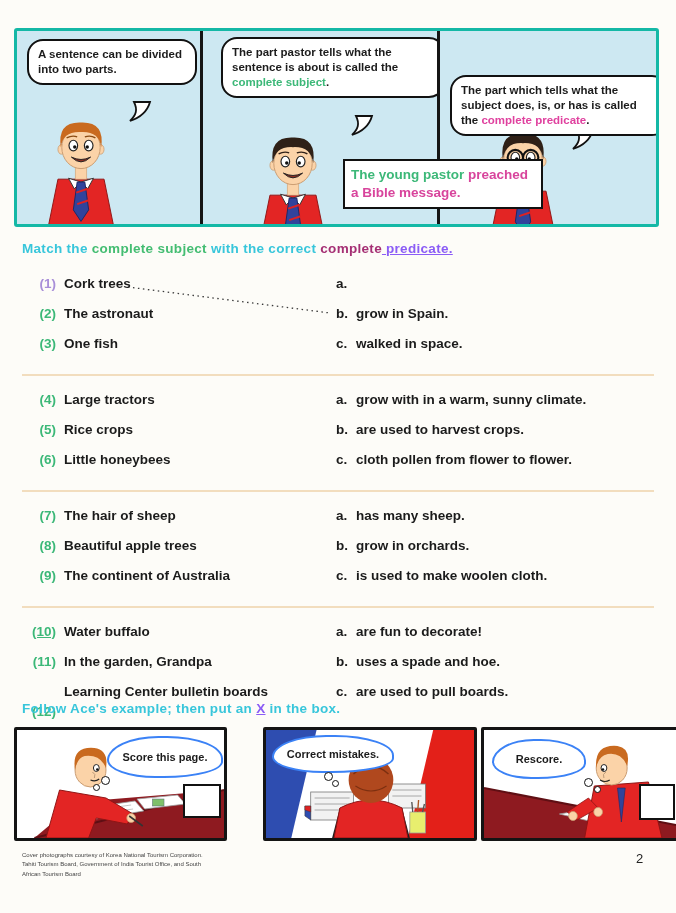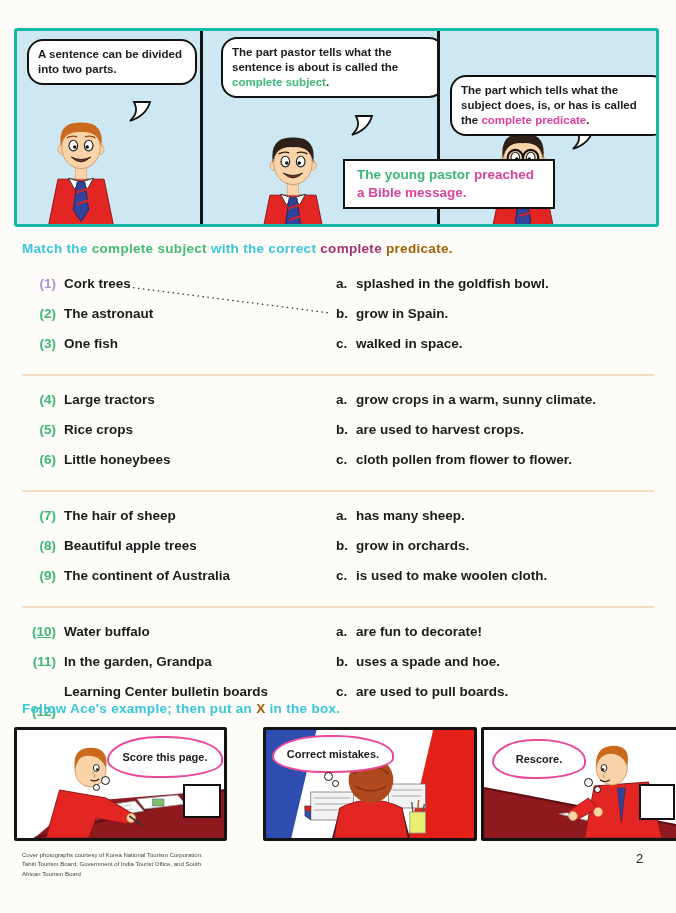--- a/index.html
+++ b/index.html
@@ -13,52 +13,52 @@
   .panel.p2{width:237px;border-left:3px solid #151515;}
   .panel.p3{width:219px;border-left:3px solid #151515;}
 
   .bubble{position:absolute;background:#fff;border:2px solid #111;border-radius:16px;
           padding:6px 9px;font-size:11.5px;font-weight:bold;line-height:1.3;color:#1c1c1c;z-index:3;}
   .bubble .hl-green{color:#3cb878;}
   .bubble .hl-magenta{color:#e0419f;}
   .tail{position:absolute;z-index:2;}
 
   .example-box{position:absolute;left:326px;top:128px;width:184px;background:#fff;border:2.5px solid #111;
-               padding:5px 12px;font-size:11.5px;font-weight:bold;line-height:1.35;z-index:6;}
+               padding:5px 6px;font-size:11.5px;font-weight:bold;line-height:1.35;z-index:6;}
   .example-box .subj{color:#3cb878;}
   .example-box .pred{color:#d8449c;}
 
   .boy{position:absolute;}
 
   
   .instruction{position:absolute;left:22px;font-size:13.5px;font-weight:bold;letter-spacing:.3px;white-space:nowrap;}
   .ins-cyan{color:#38c6db;}
   .ins-green{color:#44bd72;}
   .ins-dkmag{color:#a52f74;}
-  .ins-mag{color:#a16207;}
+  .ins-mag{color:#8b5cf6;text-decoration:underline;}
 
   
   .exercise{position:absolute;left:22px;top:268px;width:634px;}
   .match-group{padding-top:8px;}
   .match-row{display:flex;height:30px;align-items:flex-start;}
   .subject-cell{width:314px;flex:none;display:flex;align-items:flex-start;}
   .predicate-cell{flex:1;display:flex;align-items:flex-start;}
   .num{display:inline-block;width:34px;text-align:right;margin-right:8px;font-size:13.5px;font-weight:600;}
   .subj{font-size:13.5px;font-weight:600;color:#1b1b1b;}
   .letter{display:inline-block;width:20px;font-size:13.5px;font-weight:600;color:#1b1b1b;}
   .pred{font-size:13.5px;font-weight:600;color:#1b1b1b;}
   .divider{border-top:2px solid #f2ddbe;margin:8px 0 0 0;height:8px;width:632px;}
   .example-line{position:absolute;left:0;top:0;pointer-events:none;}
 
   
   .bottom-strip{position:absolute;left:14px;top:727px;width:648px;height:114px;display:flex;gap:4px;}
   .bpanel{position:relative;height:114px;border:3px solid #141414;background:#fff;box-sizing:border-box;
           overflow:hidden;border-radius:2px;flex:none;}
   .bpanel svg.scene{position:absolute;left:0;top:0;width:100%;height:100%;}
-  .cloud{position:absolute;background:#fff;border:2px solid #ec4899;display:flex;align-items:center;justify-content:center;
+  .cloud{position:absolute;background:#fff;border:2px solid #3b82f6;display:flex;align-items:center;justify-content:center;
          font-size:11px;font-weight:bold;color:#1c1c1c;z-index:4;text-align:center;
          border-radius:48% 52% 55% 45% / 62% 58% 42% 46%;}
   .trail{position:absolute;background:#fff;border:1.6px solid #111;border-radius:50%;z-index:4;}
   .score-box{position:absolute;background:#fff;border:2.5px solid #111;z-index:4;}
 
   
   .credits{position:absolute;left:22px;top:851px;font-size:6px;line-height:1.55;color:#444;}
   .pagenum{position:absolute;left:636px;top:851px;font-size:13px;color:#222;}
 </style>
 </head>
@@ -171,21 +171,20 @@
       <line x1="106" y1="19" x2="308" y2="45" stroke="#3a3a3a" stroke-width="1.3" stroke-dasharray="1.5 3.5"></line>
     </svg>
   <div class="match-group">
         <div class="match-row">
           <div class="subject-cell">
             <span class="num" style="color: rgb(169, 143, 216);">(1)</span>
             <span class="subj">Cork trees</span>
           </div>
           <div class="predicate-cell">
             <span class="letter">a.</span>
-            <span class="pred">splashed in the goldfish bowl.</span>
           </div>
         </div>
         <div class="match-row">
           <div class="subject-cell">
             <span class="num" style="color: rgb(60, 184, 120);">(2)</span>
             <span class="subj">The astronaut</span>
           </div>
           <div class="predicate-cell">
             <span class="letter">b.</span>
             <span class="pred">grow in Spain.</span>
@@ -204,21 +203,21 @@
       </div>
       <div class="divider"></div>
       <div class="match-group">
         <div class="match-row">
           <div class="subject-cell">
             <span class="num" style="color: rgb(60, 184, 120);">(4)</span>
             <span class="subj">Large tractors</span>
           </div>
           <div class="predicate-cell">
             <span class="letter">a.</span>
-            <span class="pred">grow crops in a warm, sunny climate.</span>
+            <span class="pred">grow with in a warm, sunny climate.</span>
           </div>
         </div>
         <div class="match-row">
           <div class="subject-cell">
             <span class="num" style="color: rgb(60, 184, 120);">(5)</span>
             <span class="subj">Rice crops</span>
           </div>
           <div class="predicate-cell">
             <span class="letter">b.</span>
             <span class="pred">are used to harvest crops.</span>

